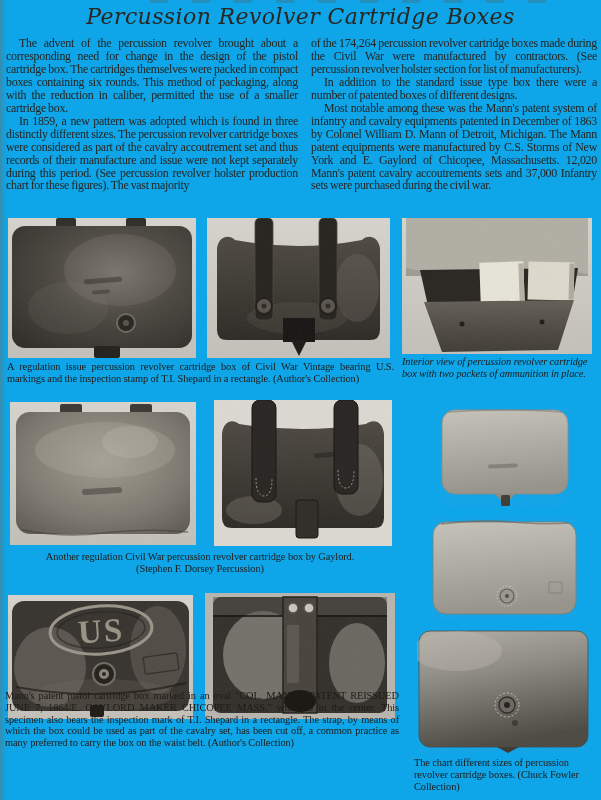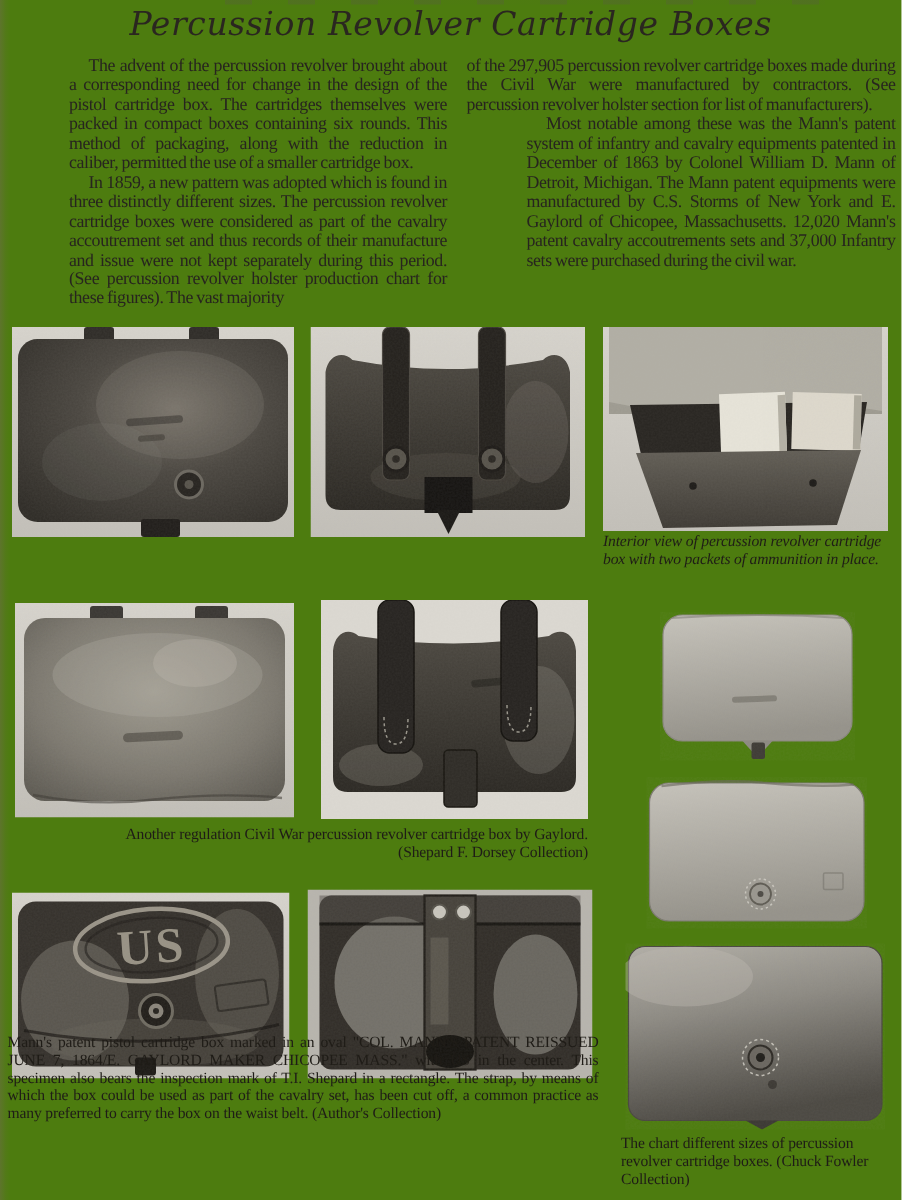--- a/index.html
+++ b/index.html
@@ -1,43 +1,43 @@
 <!DOCTYPE html>
 <html><head>
 <meta charset="utf-8">
 <style>
   html,body{margin:0;padding:0;background:#ffffff;}
   .page{
     position:relative;width:601px;height:800px;overflow:hidden;
-    background:#4d7c0f;
+    background:#0ea5e9;
     font-family:"Liberation Serif", serif;color:#27241f;
   }
   .gutter{position:absolute;left:0;top:0;bottom:0;width:7px;
     background:linear-gradient(to right, rgba(116,106,84,.42), rgba(116,106,84,.12) 55%, rgba(116,106,84,0));}
   .top-edge{position:absolute;top:0;left:150px;width:400px;height:3px;opacity:.5;
     background:repeating-linear-gradient(to right, rgba(90,85,75,.55) 0 18px, rgba(90,85,75,.05) 18px 42px);}
   h1.title{
     position:absolute;top:4px;left:0;width:601px;margin:0;text-align:center;
     font-family:"DejaVu Serif", serif;font-style:italic;font-weight:500;
     font-size:22px;letter-spacing:.4px;color:#2a2620;
   }
   .col{position:absolute;top:37px;font-size:11.9px;line-height:12.95px;
     text-align:justify;letter-spacing:-0.25px;word-spacing:-0.6px;color:#27241f;}
   .col-left{left:6px;width:292px;}
   .col-right{left:311px;width:286px;}
   .col p{margin:0;}
-  .col p.indent{text-indent:13px;margin-left:40px;}
+  .col p.indent{text-indent:13px;}
   figure{position:absolute;margin:0;padding:0;}
   figure svg{display:block;}
   .caption{position:absolute;font-size:10.4px;line-height:11.8px;
     letter-spacing:-0.1px;color:#1f1c17;}
   .cap-regulation{left:7px;top:361px;width:387px;text-align:justify;}
   .cap-interior{left:402px;top:356px;width:193px;font-style:italic;}
   .cap-gaylord{left:8px;top:551px;width:384px;text-align:center;}
-  .cap-gaylord p{margin:0;text-align:right;}
+  .cap-gaylord p{margin:0;}
   .cap-mann{left:5px;top:690px;width:394px;text-align:justify;}
   .cap-threesizes{left:414px;top:757px;width:182px;}
   
   .ph-reg-front{left:8px;top:218px;}
   .ph-reg-back{left:207px;top:218px;}
   .ph-interior{left:402px;top:218px;}
   .ph-gaylord-front{left:10px;top:402px;}
   .ph-gaylord-back{left:214px;top:400px;}
   .ph-mann-front{left:8px;top:595px;}
   .ph-mann-back{left:205px;top:593px;}
@@ -52,21 +52,22 @@
   <div class="gutter"></div>
   <div class="top-edge"></div>
 
   <h1 class="title">Percussion Revolver Cartridge Boxes</h1>
 
   <div class="col col-left">
     <p class="indent">The advent of the percussion revolver brought about a corresponding need for change in the design of the pistol cartridge box. The cartridges themselves were packed in compact boxes containing six rounds. This method of packaging, along with the reduction in caliber, permitted the use of a smaller cartridge box.</p>
     <p class="indent">In 1859, a new pattern was adopted which is found in three distinctly different sizes. The percussion revolver cartridge boxes were considered as part of the cavalry accoutrement set and thus records of their manufacture and issue were not kept separately during this period. (See percussion revolver holster production chart for these figures). The vast majority</p>
   </div>
   <div class="col col-right">
-    <p>of the 297,905 percussion revolver cartridge boxes made during the Civil War were manufactured by contractors. (See percussion revolver holster section for list of manufacturers).</p>
+    <p>of the 174,264 percussion revolver cartridge boxes made during the Civil War were manufactured by contractors. (See percussion revolver holster section for list of manufacturers).</p>
+    <p class="indent">In addition to the standard issue type box there were a number of patented boxes of different designs.</p>
     <p class="indent">Most notable among these was the Mann's patent system of infantry and cavalry equipments patented in December of 1863 by Colonel William D. Mann of Detroit, Michigan. The Mann patent equipments were manufactured by C.S. Storms of New York and E. Gaylord of Chicopee, Massachusetts. 12,020 Mann's patent cavalry accoutrements sets and 37,000 Infantry sets were purchased during the civil war.</p>
   </div>
 
   <svg width="0" height="0" style="position:absolute" aria-hidden="true">
     <defs>
       <filter id="grain" x="0%" y="0%" width="100%" height="100%">
         <feTurbulence type="fractalNoise" baseFrequency="0.8" numOctaves="2" seed="7" stitchTiles="stitch"></feTurbulence>
         <feColorMatrix type="matrix" values="0 0 0 0 0.46  0 0 0 0 0.45  0 0 0 0 0.41  0 0 0 0.55 0"></feColorMatrix>
       </filter>
       <linearGradient id="gPhotoBg" x1="0" y1="0" x2="0" y2="1">
@@ -155,20 +156,21 @@
         <rect x="126" y="44" width="46" height="38" fill="#ded9cd" transform="rotate(1.5 149 63)"></rect>
         <rect x="167" y="45" width="5" height="36" fill="#aeaa9e" transform="rotate(1.5 149 63)"></rect>
       </g>
       <path d="M22,84 L172,82 L156,132 L40,134 Z" fill="url(#gFrontTrap)"></path>
       <circle cx="60" cy="106" r="2.5" fill="#1d1b18"></circle>
       <circle cx="140" cy="104" r="2.5" fill="#1d1b18"></circle>
       <rect width="190" height="136" filter="url(#grain)" opacity="0.14"></rect>
     </svg>
   </figure>
 
+  <figcaption class="caption cap-regulation">A regulation issue percussion revolver cartridge box of Civil War Vintage bearing U.S. markings and the inspection stamp of T.I. Shepard in a rectangle. (Author's Collection)</figcaption>
   <figcaption class="caption cap-interior">Interior view of percussion revolver cartridge box with two packets of ammunition in place.</figcaption>
 
   <figure class="ph-gaylord-front">
     <svg width="186" height="143" viewBox="0 0 186 143">
       <rect width="186" height="143" fill="url(#gPhotoBg)"></rect>
       <rect x="50" y="2" width="22" height="12" rx="2" fill="#3a3733"></rect>
       <rect x="120" y="2" width="22" height="12" rx="2" fill="#3a3733"></rect>
       <rect x="6" y="10" width="174" height="122" rx="14" fill="url(#gLeatherSilver)"></rect>
       <ellipse cx="95" cy="48" rx="70" ry="28" fill="#b3afa4" opacity="0.3"></ellipse>
       <ellipse cx="120" cy="40" rx="28" ry="16" fill="#c2beb3" opacity="0.3"></ellipse>
@@ -193,21 +195,21 @@
         <rect x="120" y="0" width="24" height="94" rx="8" fill="#262320" stroke="#14120e" stroke-width="1"></rect>
         <path d="M124,70 Q124,88 132,88 Q140,88 140,70" fill="none" stroke="#b5b1a6" stroke-width="1" stroke-dasharray="2,2" opacity="0.8"></path>
       </g>
       <rect x="82" y="100" width="22" height="38" rx="3" fill="#2e2b26" stroke="#17150f" stroke-width="1"></rect>
       <rect width="178" height="146" filter="url(#grain)" opacity="0.15"></rect>
     </svg>
   </figure>
 
   <div class="caption cap-gaylord">
     <p>Another regulation Civil War percussion revolver cartridge box by Gaylord.</p>
-    <p>(Shepard F. Dorsey Collection)</p>
+    <p>(Stephen F. Dorsey Percussion)</p>
   </div>
 
   <figure class="ph-size-small">
     <svg width="130" height="99" viewBox="0 0 130 99">
       <rect x="2" y="2" width="126" height="84" rx="13" fill="url(#gSmallBox)" stroke="#8b8880" stroke-width="0.8"></rect>
       <path d="M8,4 Q65,0 122,4" stroke="#84817a" stroke-width="1.4" fill="none" opacity="0.6"></path>
       <rect x="48" y="56" width="30" height="4" rx="2" fill="#6e6b63" opacity="0.6" transform="rotate(-2 63 58)"></rect>
       <polygon points="55,86 75,86 65,97" fill="#8d8a82"></polygon>
       <rect x="61" y="87" width="9" height="11" rx="1.5" fill="#3f3c36"></rect>
       <rect width="130" height="99" filter="url(#grain)" opacity="0.12"></rect>

